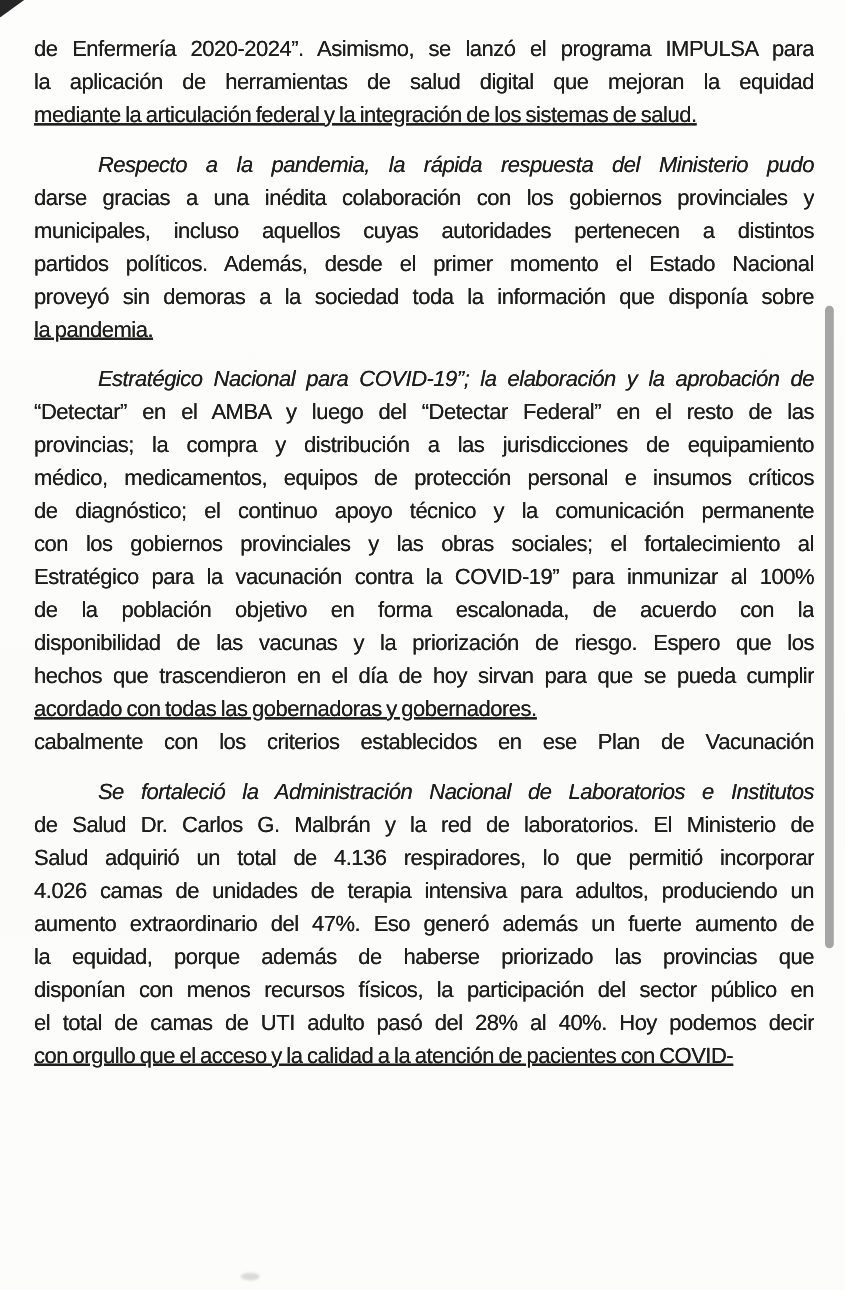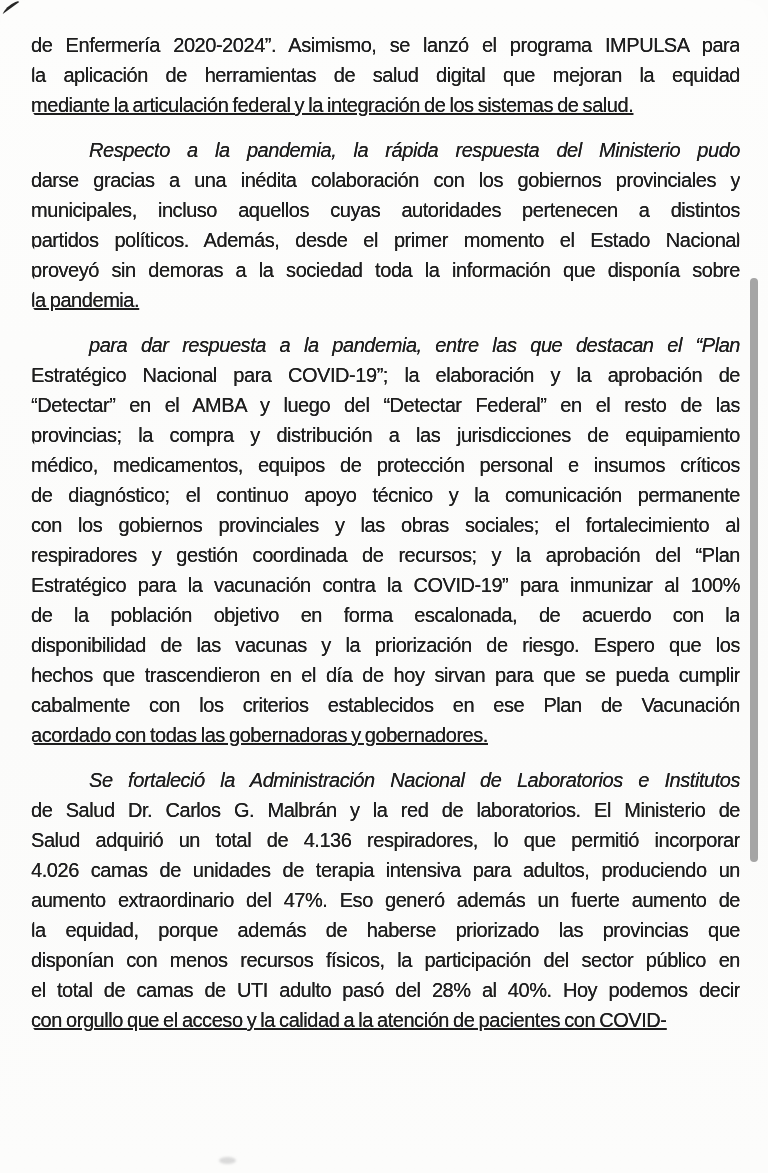--- a/index.html
+++ b/index.html
@@ -2,21 +2,21 @@
 <html lang="es" style="--bg: #fcfcfb; --ink: #1e1e1e; --thumb: #a5a5a5; --artifact: #262626; --smudge: #dadada;"><head>
 <meta charset="utf-8">
 <style>
   :root{
     --bg:#fcfcfb;
     --ink:#1e1e1e;
     --thumb:#a5a5a5;
     --artifact:#262626;
     --smudge:#dadada;
   }
-  *{box-sizing:border-box;border-radius:25px;}
+  *{box-sizing:border-box;}
   html,body{margin:0;padding:0;}
   body{
     width:768px;height:1173px;overflow:hidden;
     background:var(--bg);
     font-family:"Liberation Sans","DejaVu Sans",sans-serif;
   }
   .page{
     position:relative;width:768px;height:1173px;
     background:linear-gradient(180deg,#fdfdfc 0%,#fbfbfa 60%,#fcfcfb 100%);
     color:var(--ink);
@@ -65,34 +65,32 @@
       </div>
       <div class="para indent">
         <div class="line">Respecto a la pandemia, la rápida respuesta del Ministerio pudo</div>
         <div class="line">darse gracias a una inédita colaboración con los gobiernos provinciales y</div>
         <div class="line">municipales, incluso aquellos cuyas autoridades pertenecen a distintos</div>
         <div class="line">partidos políticos. Además, desde el primer momento el Estado Nacional</div>
         <div class="line">proveyó sin demoras a la sociedad toda la información que disponía sobre</div>
         <div class="line last">la pandemia.</div>
       </div>
       <div class="para indent">
-        <div class="line">para dar respuesta a la pandemia, entre las que destacan el “Plan</div>
         <div class="line">Estratégico Nacional para COVID-19”; la elaboración y la aprobación de</div>
         <div class="line">“Detectar” en el AMBA y luego del “Detectar Federal” en el resto de las</div>
         <div class="line">provincias; la compra y distribución a las jurisdicciones de equipamiento</div>
         <div class="line">médico, medicamentos, equipos de protección personal e insumos críticos</div>
         <div class="line">de diagnóstico; el continuo apoyo técnico y la comunicación permanente</div>
         <div class="line">con los gobiernos provinciales y las obras sociales; el fortalecimiento al</div>
-        <div class="line">respiradores y gestión coordinada de recursos; y la aprobación del “Plan</div>
         <div class="line">Estratégico para la vacunación contra la COVID-19” para inmunizar al 100%</div>
         <div class="line">de la población objetivo en forma escalonada, de acuerdo con la</div>
         <div class="line">disponibilidad de las vacunas y la priorización de riesgo. Espero que los</div>
         <div class="line">hechos que trascendieron en el día de hoy sirvan para que se pueda cumplir</div>
+        <div class="line last">acordado con todas las gobernadoras y gobernadores.</div>
         <div class="line">cabalmente con los criterios establecidos en ese Plan de Vacunación</div>
-        <div class="line last">acordado con todas las gobernadoras y gobernadores.</div>
       </div>
       <div class="para indent">
         <div class="line">Se fortaleció la Administración Nacional de Laboratorios e Institutos</div>
         <div class="line">de Salud Dr. Carlos G. Malbrán y la red de laboratorios. El Ministerio de</div>
         <div class="line">Salud adquirió un total de 4.136 respiradores, lo que permitió incorporar</div>
         <div class="line">4.026 camas de unidades de terapia intensiva para adultos, produciendo un</div>
         <div class="line">aumento extraordinario del 47%. Eso generó además un fuerte aumento de</div>
         <div class="line">la equidad, porque además de haberse priorizado las provincias que</div>
         <div class="line">disponían con menos recursos físicos, la participación del sector público en</div>
         <div class="line">el total de camas de UTI adulto pasó del 28% al 40%. Hoy podemos decir</div>

